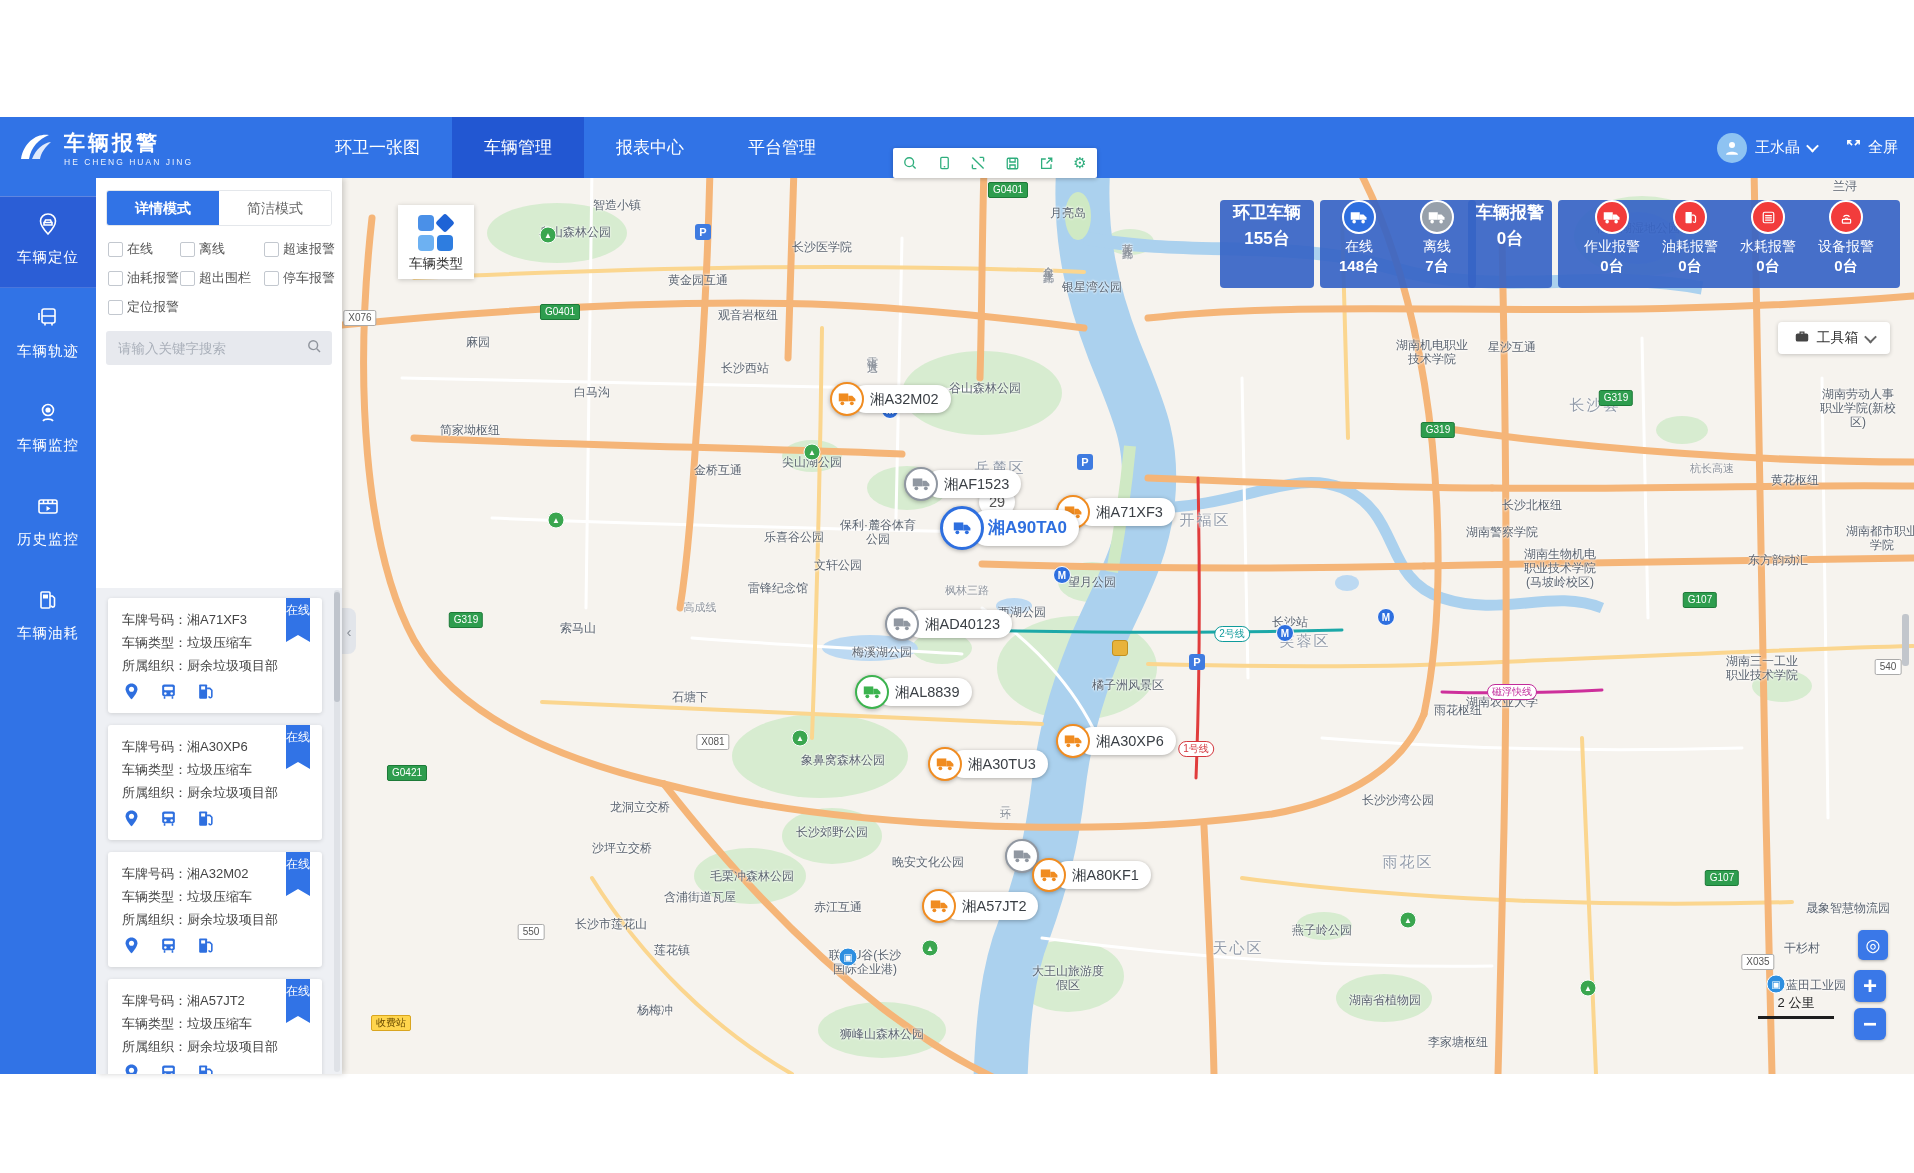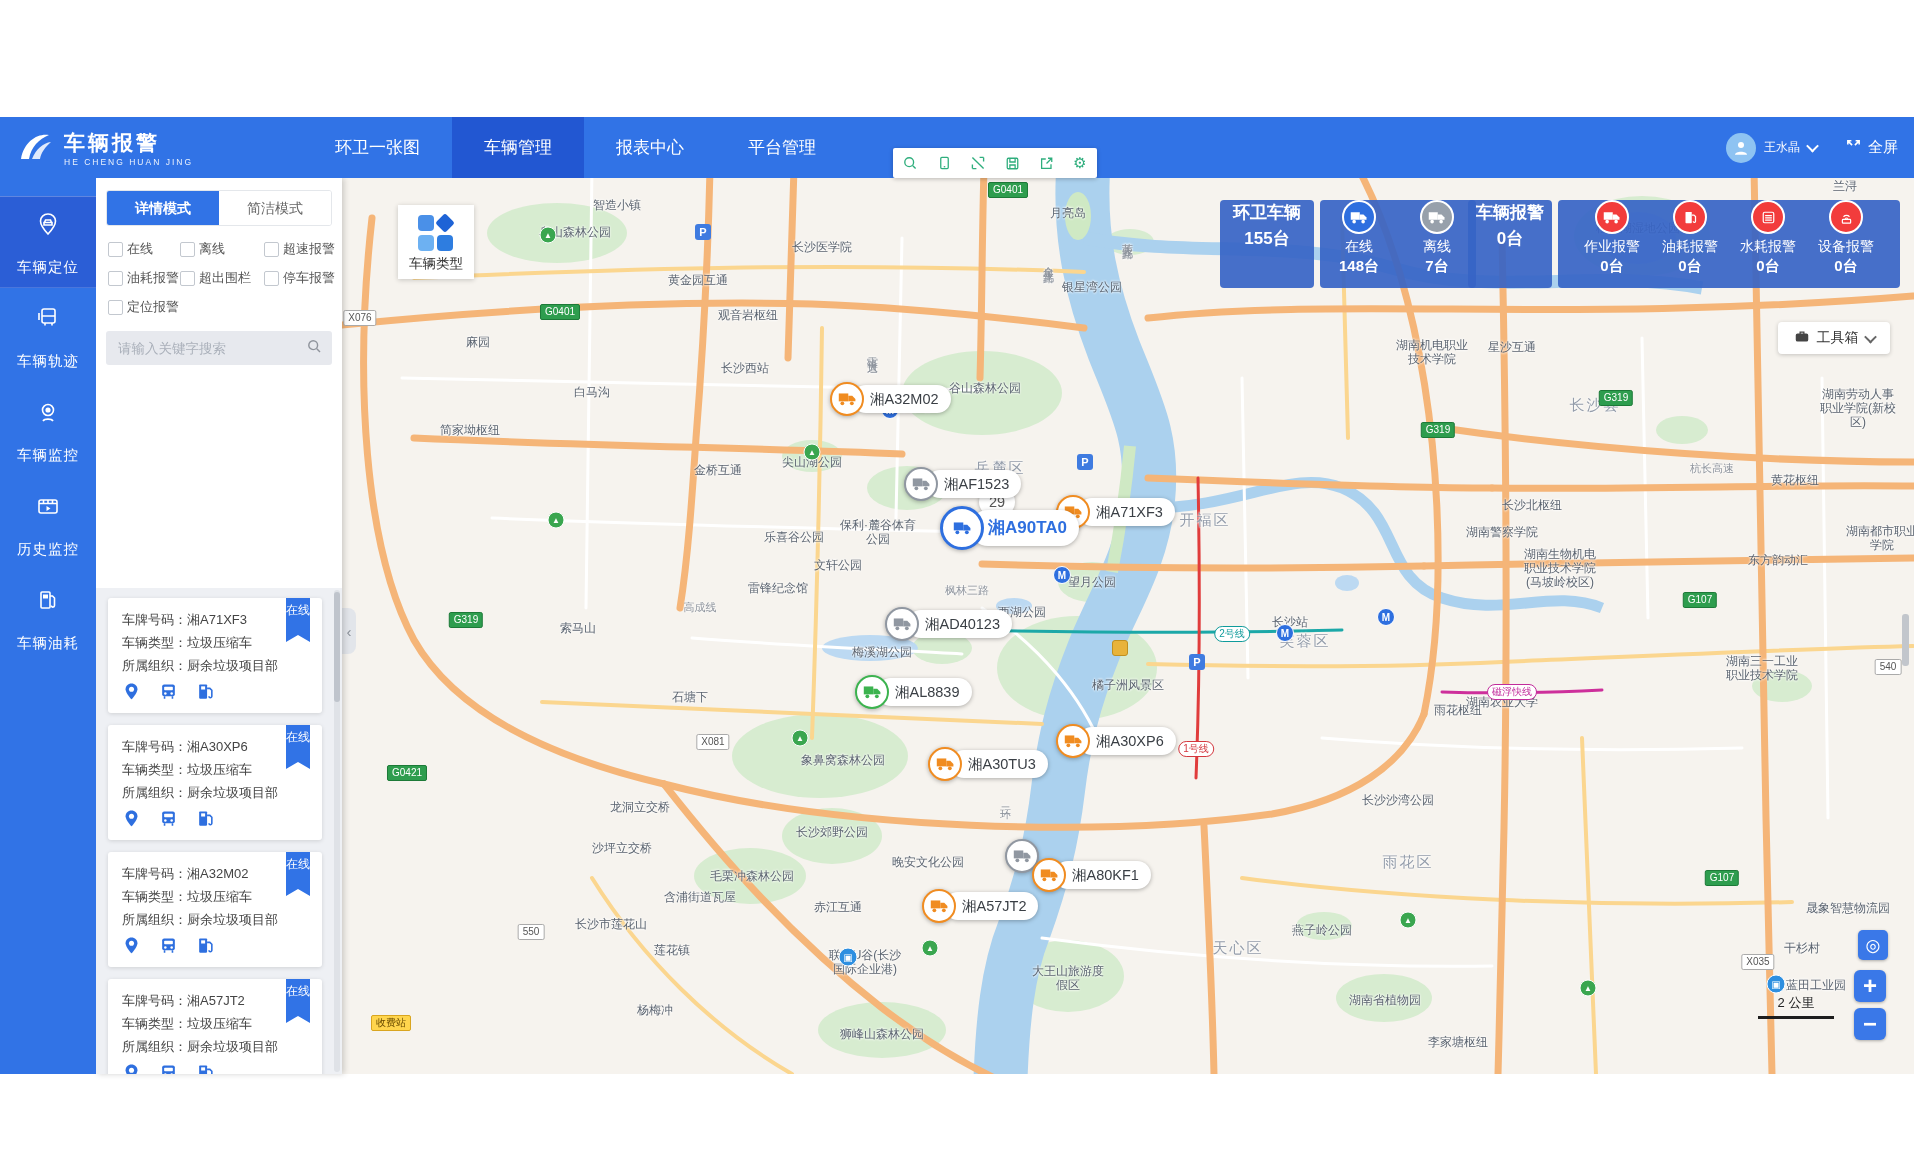--- a/index.html
+++ b/index.html
@@ -8,33 +8,33 @@
   
   .topbar{position:absolute;left:0;top:117px;width:1914px;height:61px;background:#3173e6;color:#fff;
           display:flex;align-items:center;z-index:50;}
   .logo{display:flex;align-items:center;gap:10px;padding-left:16px;width:225px;}
   .logo-txt .t1{font-size:21px;font-weight:bold;letter-spacing:3px;}
   .logo-txt .t2{font-size:8.5px;letter-spacing:2px;opacity:.9;}
   .menu{display:flex;height:61px;margin-left:62px;}
   .menu-item{padding:0 32px;line-height:61px;font-size:17px;cursor:pointer;white-space:nowrap;}
   .menu-item.active{background:#2257d2;}
   .nav-right{position:absolute;right:16px;top:0;height:61px;display:flex;align-items:center;gap:28px;}
-  .userbox{display:flex;align-items:center;gap:8px;font-size:12px;}
+  .userbox{display:flex;align-items:center;gap:8px;font-size:15px;}
   .avatar{width:30px;height:30px;border-radius:50%;background:#8ec3f2;display:flex;align-items:center;justify-content:center;overflow:hidden;}
   .chev{width:7px;height:7px;border-right:2px solid #fff;border-bottom:2px solid #fff;transform:rotate(45deg) translate(-1px,-1px);}
   .fsbox{display:flex;align-items:center;gap:6px;font-size:15px;}
   
   .maptools{position:absolute;left:893px;top:148px;width:204px;height:30px;background:#fff;border-radius:2px;
             box-shadow:0 1px 4px rgba(0,0,0,.25);display:flex;align-items:center;justify-content:space-around;z-index:60;}
   .maptools .ticon{width:22px;height:22px;display:flex;align-items:center;justify-content:center;color:#2fae7d;font-size:15px;cursor:pointer;}
   
   .sidebar{position:absolute;left:0;top:178px;width:96px;height:896px;background:#3173e6;color:#fff;z-index:40;}
   .side-item{height:92px;text-align:center;padding-top:15px;box-sizing:border-box;font-size:14.5px;cursor:pointer;margin-top:2px;}
   .side-item.active{background:#2b5ed6;box-shadow:inset 0 1px 0 rgba(255,255,255,.25), inset 0 -1px 0 rgba(255,255,255,.15);}
-  .side-item .lbl{display:block;margin-top:16px;letter-spacing:1px;text-align:center;}
+  .side-item .lbl{display:block;margin-top:6px;letter-spacing:1px;text-align:center;}
   .sidebar{padding-top:16px;box-sizing:border-box;}
   
   .panel{position:absolute;left:96px;top:178px;width:246px;height:896px;background:#fff;z-index:30;
          box-shadow:2px 0 6px rgba(0,0,0,.18);}
   .org-header{height:42px;display:flex;align-items:center;justify-content:space-between;padding:0 12px 0 14px;
               font-size:15px;color:#333;border-bottom:1px solid #ececec;}
   .org-arrow{font-size:11px;color:#333;cursor:pointer;}
   .tabs{margin:12px 10px 0;display:flex;border:1px solid #e4e7eb;border-radius:3px;overflow:hidden;}
   .tab{flex:1;height:34px;line-height:34px;text-align:center;font-size:14px;color:#666;cursor:pointer;background:#fff;}
   .tab.active{background:#3173e6;color:#fff;font-weight:bold;}

